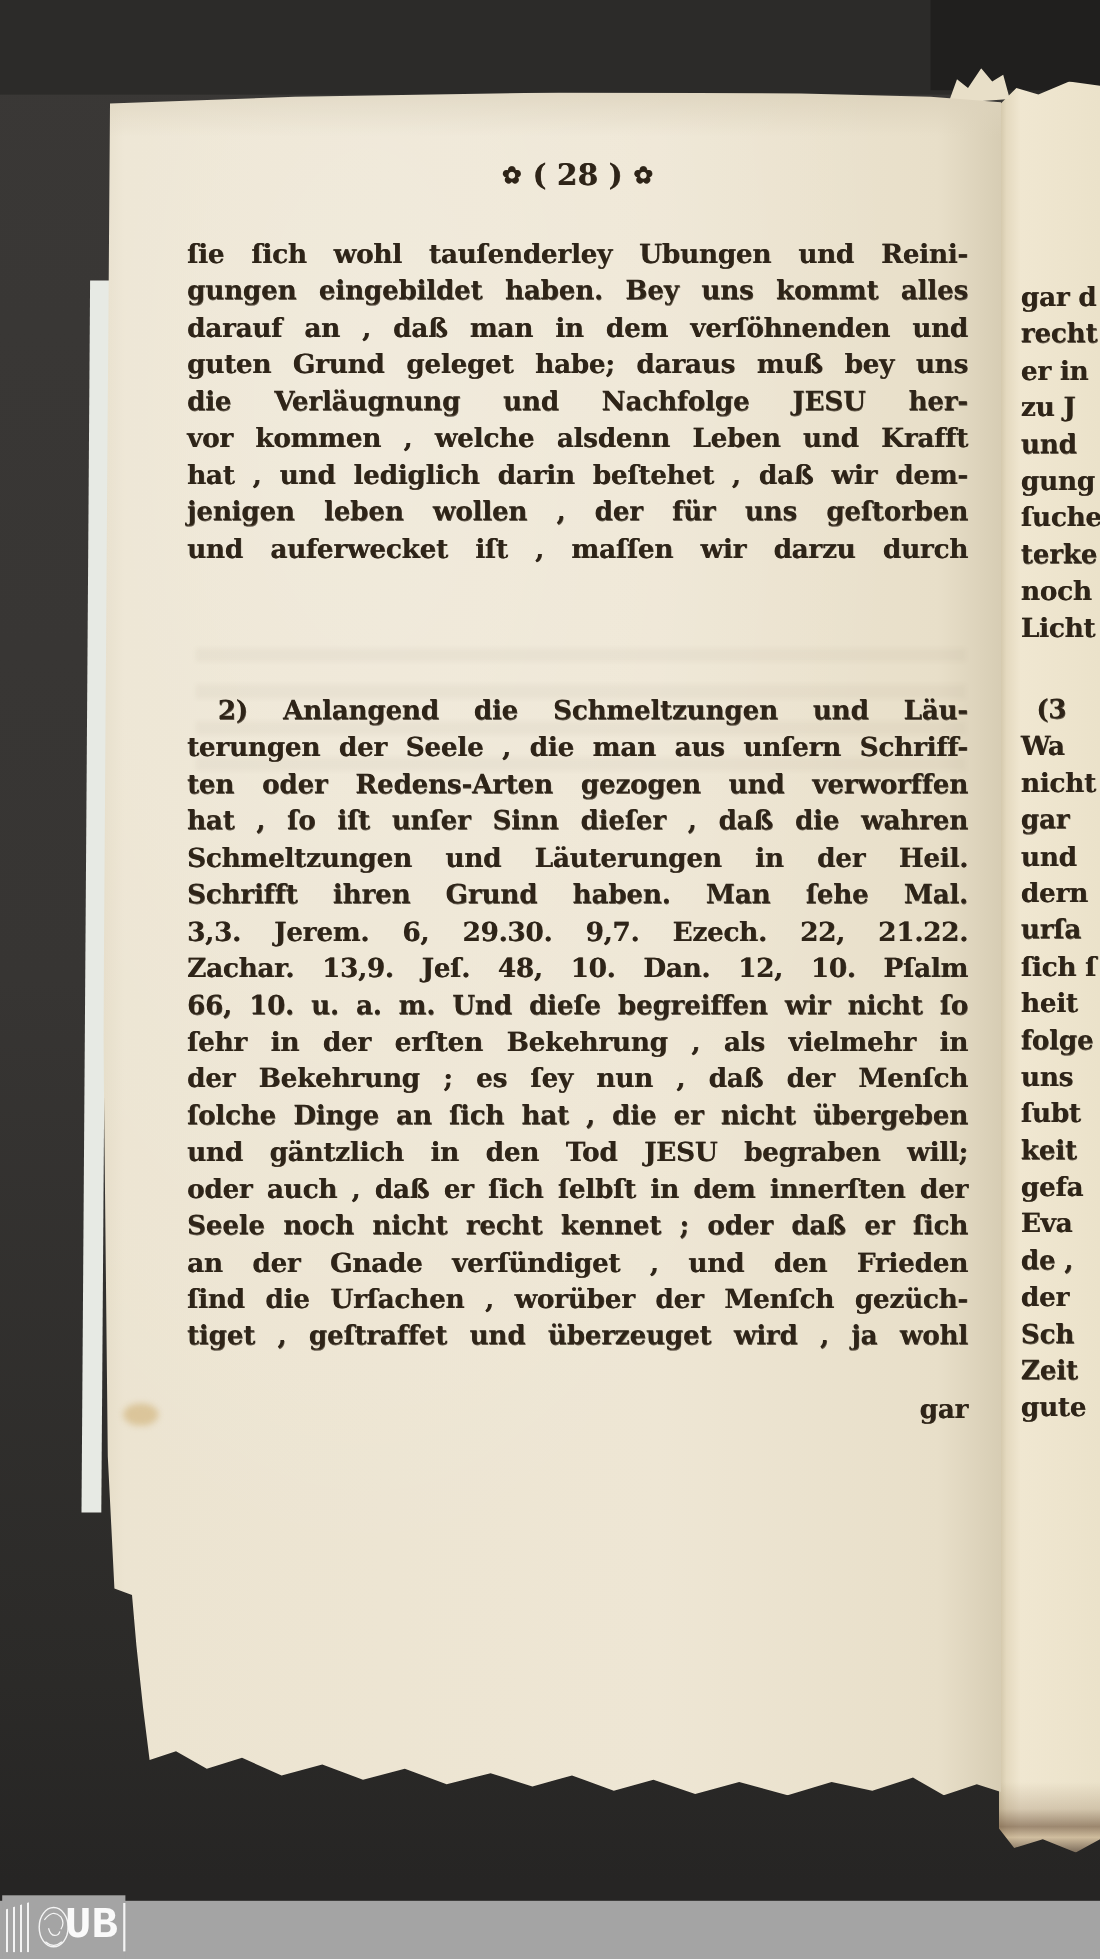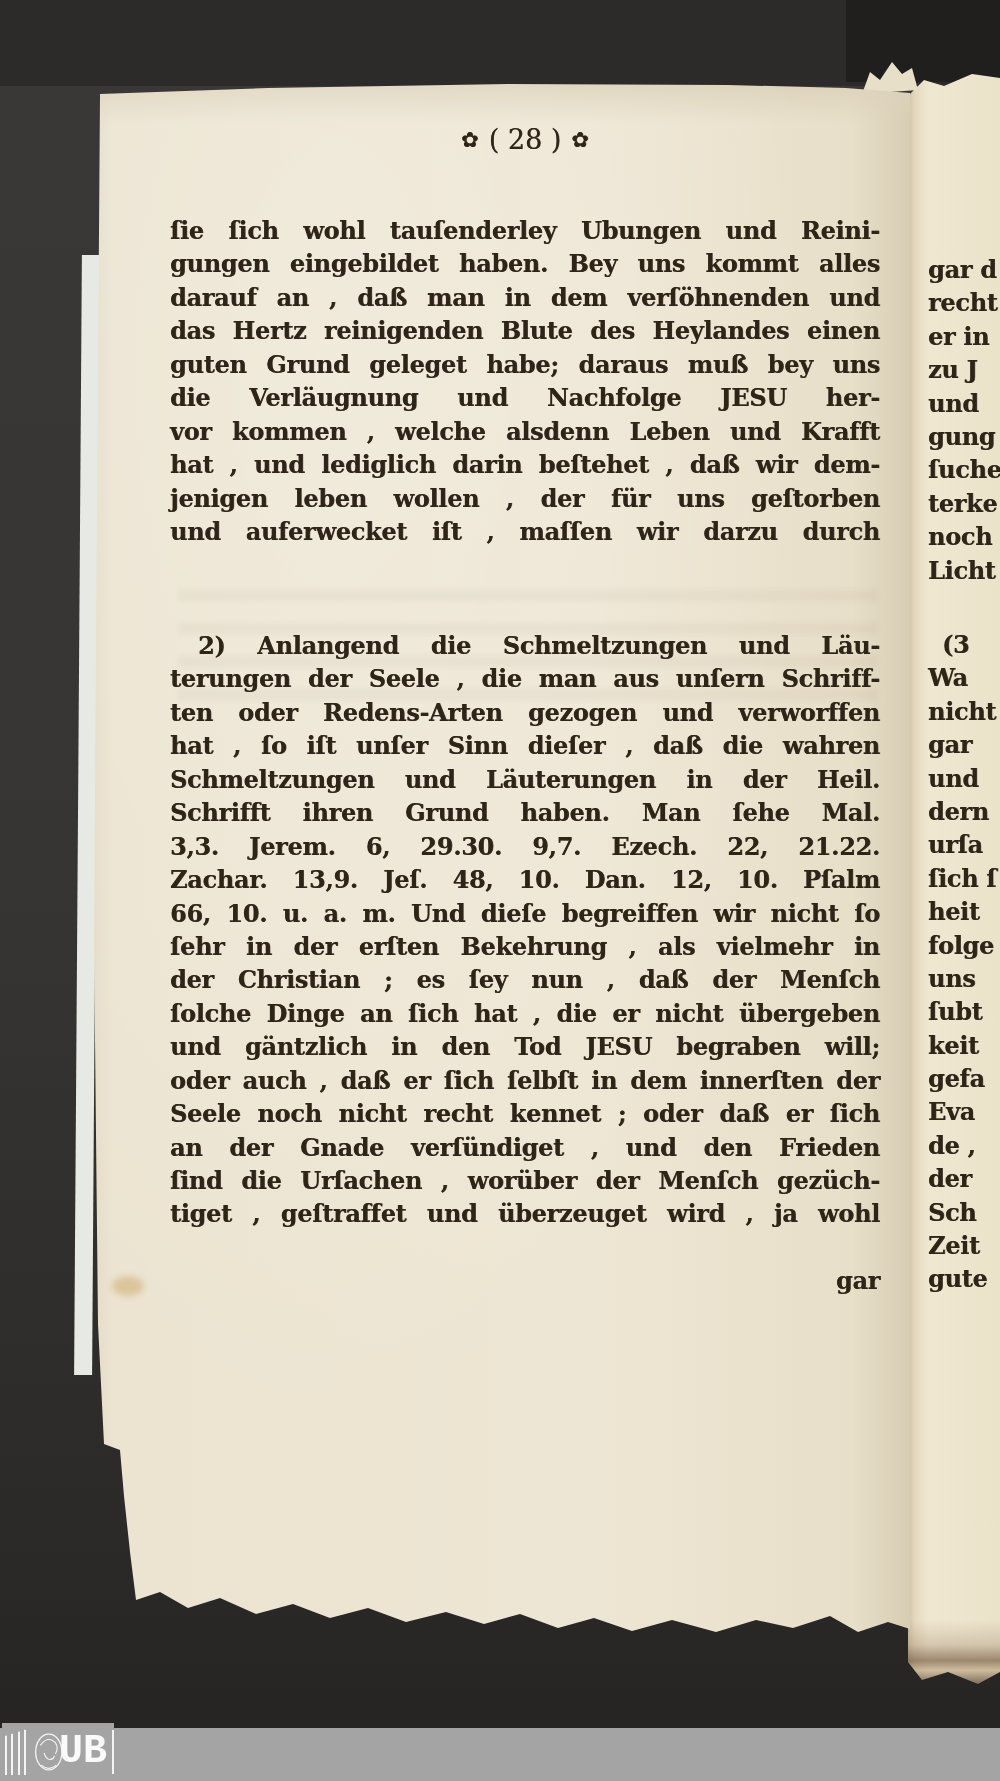--- a/index.html
+++ b/index.html
@@ -40,22 +40,22 @@
       linear-gradient(180deg,#ddd3bc 0px,rgba(0,0,0,0) 40px),
       linear-gradient(90deg,#e3dac4 0%,#ece4d1 3%,#eee6d4 62%,#e8dfc9 93%,#d7cdb4 100%);
     background-color:#ece4d1;
     clip-path:polygon(12px 10px,180px 4px,420px 0px,640px 1px,758px 4px,822px 9px,
       822px 1545px,800px 1538px,770px 1548px,742px 1532px,705px 1544px,668px 1536px,628px 1548px,
       584px 1536px,544px 1547px,506px 1534px,470px 1544px,432px 1530px,396px 1540px,358px 1528px,
       318px 1538px,280px 1524px,242px 1534px,205px 1520px,168px 1530px,132px 1514px,100px 1524px,
       72px 1508px,48px 1516px,42px 1468px,36px 1412px,32px 1366px,16px 1360px,10px 1240px,6px 860px,9px 420px);
     filter:drop-shadow(0 0 16px rgba(0,0,0,.5)) drop-shadow(0 4px 3px rgba(185,205,215,.28));}
 
-  .pg-header{position:absolute;left:82px;top:40px;width:710px;text-align:center;
-    font-weight:400;color:#2e2418;font-size:27px;text-shadow:.4px .4px .6px rgba(46,36,24,.7);}
+  .pg-header{position:absolute;left:82px;top:60px;width:710px;text-align:center;
+    font-weight:700;color:#2e2418;font-size:27px;text-shadow:.4px .4px .6px rgba(46,36,24,.7);}
   .pg-header .orn{font-size:21px;position:relative;top:-2px;padding:0 10px;}
 
   .textcol{position:absolute;left:82px;width:710px;}
   .para1{top:130px;}
   .para2{top:545px;}
   .text-line{height:33.45px;line-height:33.45px;font-weight:700;font-size:24px;color:#2e2418;
     letter-spacing:-.3px;text-align:justify;text-align-last:justify;
     text-shadow:.4px .4px .6px rgba(46,36,24,.7);white-space:nowrap;}
   .para2 .text-line:first-child{padding-left:28px;}
   .catchword{position:absolute;left:82px;top:1180px;width:710px;height:33.45px;line-height:33.45px;
@@ -136,41 +136,40 @@
     <div class="pg-header">
       <span class="orn">✿</span><span>( 28 )</span><span class="orn">✿</span>
     </div>
 
     <div class="ghost"></div>
 
     <div class="textcol para1">
         <div class="text-line">ſie ſich wohl tauſenderley Ubungen und Reini-</div>
         <div class="text-line">gungen eingebildet haben. Bey uns kommt alles</div>
         <div class="text-line">darauf an , daß man in dem verſöhnenden und</div>
-        <div class="text-line">das Hertz reinigenden Blute des Heylandes einen</div>
         <div class="text-line">guten Grund geleget habe; daraus muß bey uns</div>
         <div class="text-line">die Verläugnung und Nachfolge JESU her-</div>
         <div class="text-line">vor kommen , welche alsdenn Leben und Krafft</div>
         <div class="text-line">hat , und lediglich darin beſtehet , daß wir dem-</div>
         <div class="text-line">jenigen leben wollen , der für uns geſtorben</div>
         <div class="text-line">und auferwecket iſt , maſſen wir darzu durch</div>
       </div>
 
     <div class="textcol para2">
         <div class="text-line">2) Anlangend die Schmeltzungen und Läu-</div>
         <div class="text-line">terungen der Seele , die man aus unſern Schriff-</div>
         <div class="text-line">ten oder Redens-Arten gezogen und verworffen</div>
         <div class="text-line">hat , ſo iſt unſer Sinn dieſer , daß die wahren</div>
         <div class="text-line">Schmeltzungen und Läuterungen in der Heil.</div>
         <div class="text-line">Schrifft ihren Grund haben. Man ſehe Mal.</div>
         <div class="text-line">3,3. Jerem. 6, 29.30. 9,7. Ezech. 22, 21.22.</div>
         <div class="text-line">Zachar. 13,9. Jeſ. 48, 10. Dan. 12, 10. Pſalm</div>
         <div class="text-line">66, 10. u. a. m. Und dieſe begreiffen wir nicht ſo</div>
         <div class="text-line">ſehr in der erſten Bekehrung , als vielmehr in</div>
-        <div class="text-line">der Christian ; es ſey nun , daß der Menſch</div>
+        <div class="text-line">der Bekehrung ; es ſey nun , daß der Menſch</div>
         <div class="text-line">ſolche Dinge an ſich hat , die er nicht übergeben</div>
         <div class="text-line">und gäntzlich in den Tod JESU begraben will;</div>
         <div class="text-line">oder auch , daß er ſich ſelbſt in dem innerſten der</div>
         <div class="text-line">Seele noch nicht recht kennet ; oder daß er ſich</div>
         <div class="text-line">an der Gnade verſündiget , und den Frieden</div>
         <div class="text-line">ſind die Urſachen , worüber der Menſch gezüch-</div>
         <div class="text-line">tiget , geſtraffet und überzeuget wird , ja wohl</div>
       </div>
 
     <div class="catchword">gar</div>

